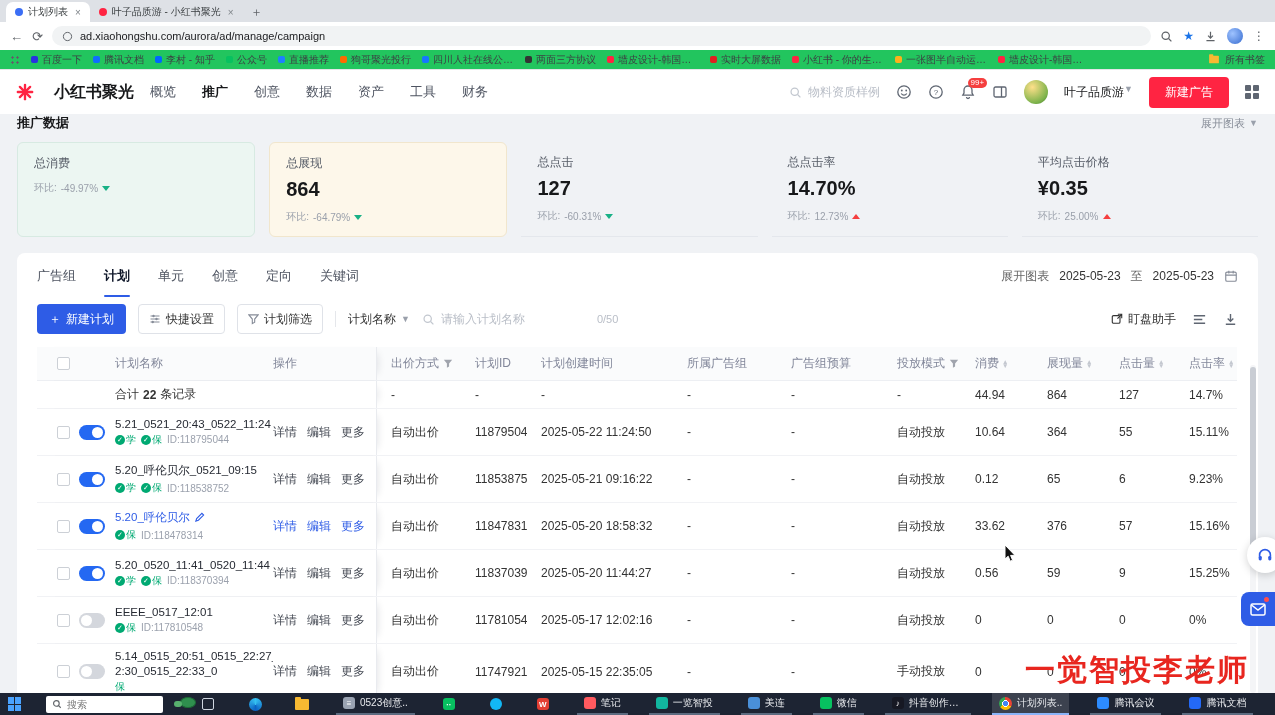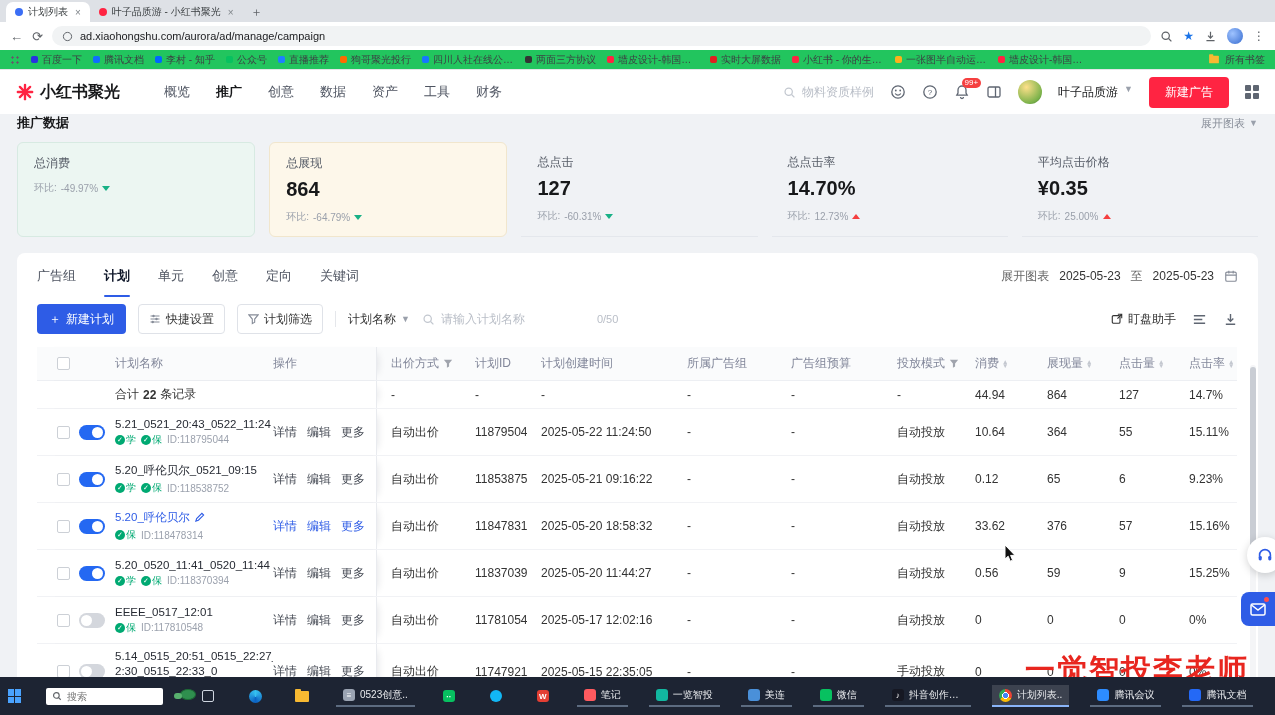--- a/index.html
+++ b/index.html
@@ -24,30 +24,30 @@
   .bm{display:flex;align-items:center;gap:4px;white-space:nowrap;max-width:92px;overflow:hidden;flex:none}
   .bm span{overflow:hidden;text-overflow:ellipsis}
   .bmico{width:7px;height:7px;border-radius:2px;flex:none}
   .allbm{margin-left:auto;flex:none;color:#3c4043;display:flex;gap:4px;align-items:center}
   .grid9{width:10px;height:10px;background:
     radial-gradient(circle,#5f6368 1px,transparent 1.2px) 0 0/5px 5px}
 
   
   .app{height:623px;display:flex;flex-direction:column;background:#f0f2f5;overflow:hidden}
   .appheader{height:44px;background:#fff;display:flex;align-items:center;padding:0 16px;flex:none}
-  .logo{display:flex;align-items:center;gap:6px;font-size:16px;font-weight:bold;color:#17181a;margin-right:44px}
+  .logo{display:flex;align-items:center;gap:20px;font-size:16px;font-weight:bold;color:#17181a;margin-right:16px}
   .mainnav{display:flex;gap:26px;font-size:13px;color:#4e5461}
   .mainnav .nv{cursor:pointer}
   .mainnav .nv.on{color:#17181a;font-weight:bold}
   .hright{margin-left:auto;display:flex;align-items:center;gap:16px}
   .hsearch{display:flex;align-items:center;gap:6px;color:#b9bec7;font-size:12px}
   .hic{color:#5f6672;position:relative;display:flex}
   .badge99{position:absolute;top:-6px;right:-11px;background:#f53f3f;color:#fff;font-size:8px;border-radius:7px;padding:1px 3px;line-height:8px}
   .avatar{width:24px;height:24px;border-radius:50%;background:radial-gradient(circle at 35% 30%,#ffe08a,#7bb24a 70%,#3d6b2a)}
-  .uname{font-size:12px;color:#17181a;display:flex;align-items:flex-start;gap:6px}
+  .uname{font-size:12px;color:#17181a;display:flex;align-items:flex-start;gap:0}
   .caret{font-size:9px;color:#9aa0ab}
   .newad{background:#ff2442;color:#fff;border:none;border-radius:4px;padding:7px 16px;font-size:12px;cursor:pointer}
   .grid4{width:14px;height:14px;display:grid;grid-template-columns:6px 6px;gap:2px}
   .grid4 i{background:#5f6672;border-radius:1px}
 
   .content{padding:0 17px;flex:1;display:flex;flex-direction:column;overflow:hidden}
   .stats-head{display:flex;justify-content:space-between;align-items:center;margin-top:0}
   .stats-title{font-size:13px;font-weight:bold;color:#17181a}
   .expand{font-size:11px;color:#878d98;display:flex;align-items:center;gap:4px;cursor:pointer}
   .cards{display:flex;gap:14px;margin-top:10px}
@@ -129,21 +129,21 @@
   .vthumb{position:absolute;top:2px;left:0;width:6px;height:185px;background:#c9cdd4;border-radius:3px}
 
   
   .float-headset{position:absolute;right:-8px;top:537px;width:36px;height:36px;border-radius:50%;background:#fff;box-shadow:0 2px 8px rgba(0,0,0,.18);display:flex;align-items:center;justify-content:center;color:#2e5ce6;z-index:40;cursor:pointer}
   .float-mail{position:absolute;right:0;top:592px;width:34px;height:34px;border-radius:8px 0 0 8px;background:#2e5ce6;display:flex;align-items:center;justify-content:center;color:#fff;z-index:40;cursor:pointer}
   .float-mail .dot{position:absolute;top:5px;right:6px;width:5px;height:5px;border-radius:50%;background:#ff4d4f}
   .watermark{position:absolute;right:26px;bottom:24px;z-index:50;font-size:30px;font-weight:bold;color:#e8261f;letter-spacing:2px;white-space:nowrap}
   .cursor{position:absolute;left:1004px;top:545px;z-index:60;pointer-events:none}
 
   
-  .taskbar{position:absolute;left:0;right:0;bottom:0;height:38px;background:#1d2433;display:flex;align-items:center;padding:0 4px;gap:21px;z-index:70}
+  .taskbar{position:absolute;left:0;right:0;bottom:0;height:22px;background:#1d2433;display:flex;align-items:center;padding:0 4px;gap:21px;z-index:70}
   .winlogo{width:14px;height:14px;display:grid;grid-template-columns:6px 6px;gap:1px;margin:0 4px}
   .winlogo i{background:#4aa3ff}
   .tb-search{height:17px;width:128px;background:#fff;border-radius:2px;display:flex;align-items:center;gap:5px;padding:0 6px;color:#5f6368}
   .tb-search input{border:none;outline:none;width:90px;font-size:10px;font-family:inherit}
   .turtle{width:26px;height:14px;position:relative;margin-left:-10px;z-index:2}
   .turtle .shell{position:absolute;left:6px;top:0;width:16px;height:11px;border-radius:50%;background:#2f8f4e;border:1px solid #1d6b36}
   .turtle .head{position:absolute;left:0;top:4px;width:8px;height:6px;border-radius:3px;background:#58b06e}
   .tbic{width:26px;height:22px;display:flex;align-items:center;justify-content:center;flex:none;cursor:pointer}
   .appwin{height:22px;display:flex;align-items:center;gap:5px;padding:0 7px;color:#e8eaed;font-size:10px;max-width:86px;white-space:nowrap;border-bottom:2px solid #5c6b80;cursor:pointer}
   .appwin span{overflow:hidden;text-overflow:ellipsis}

